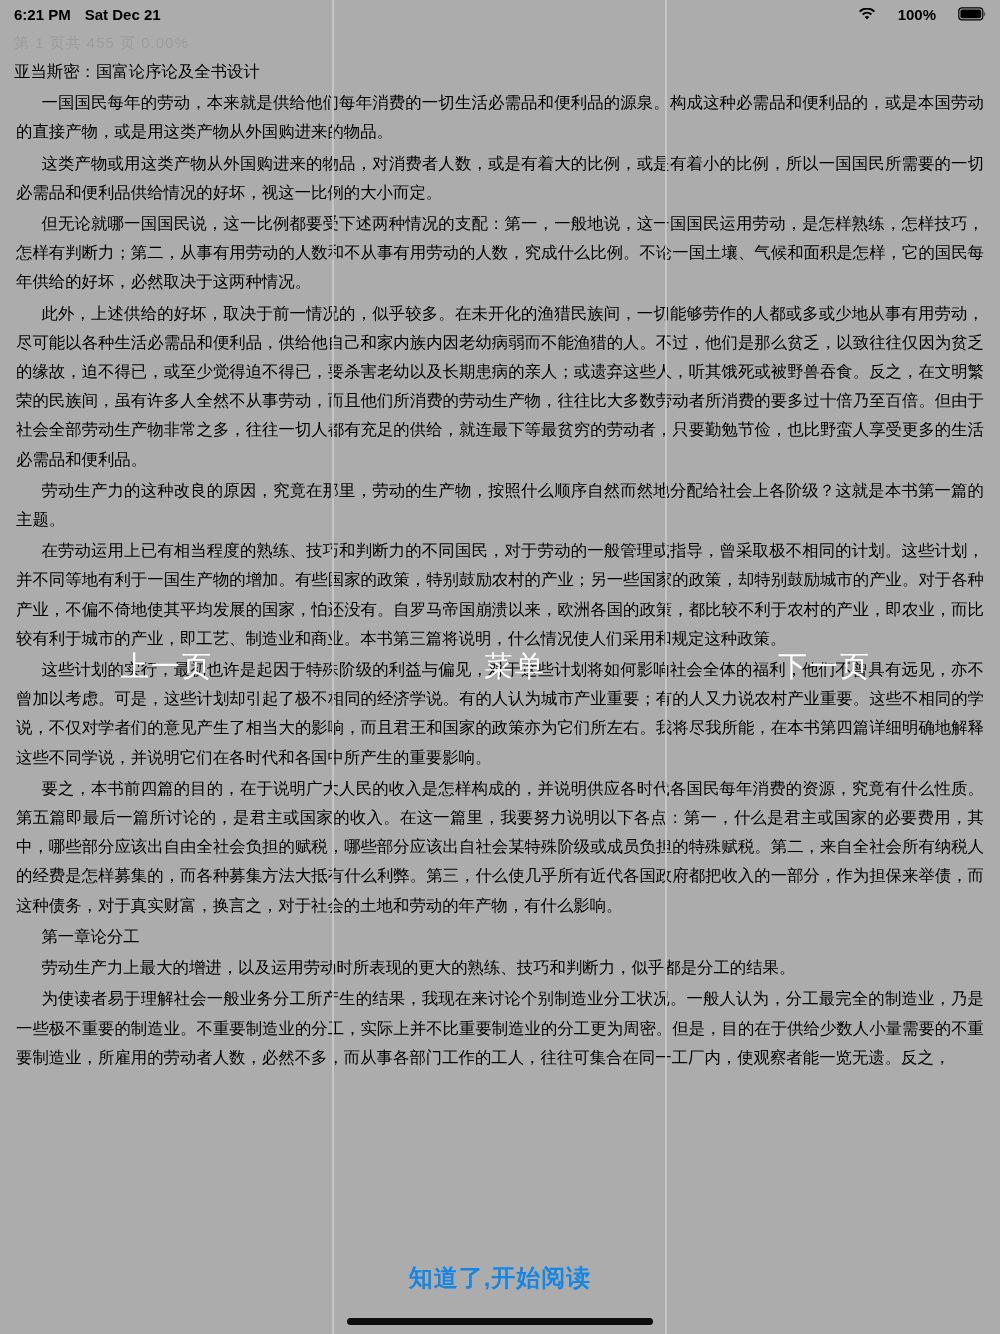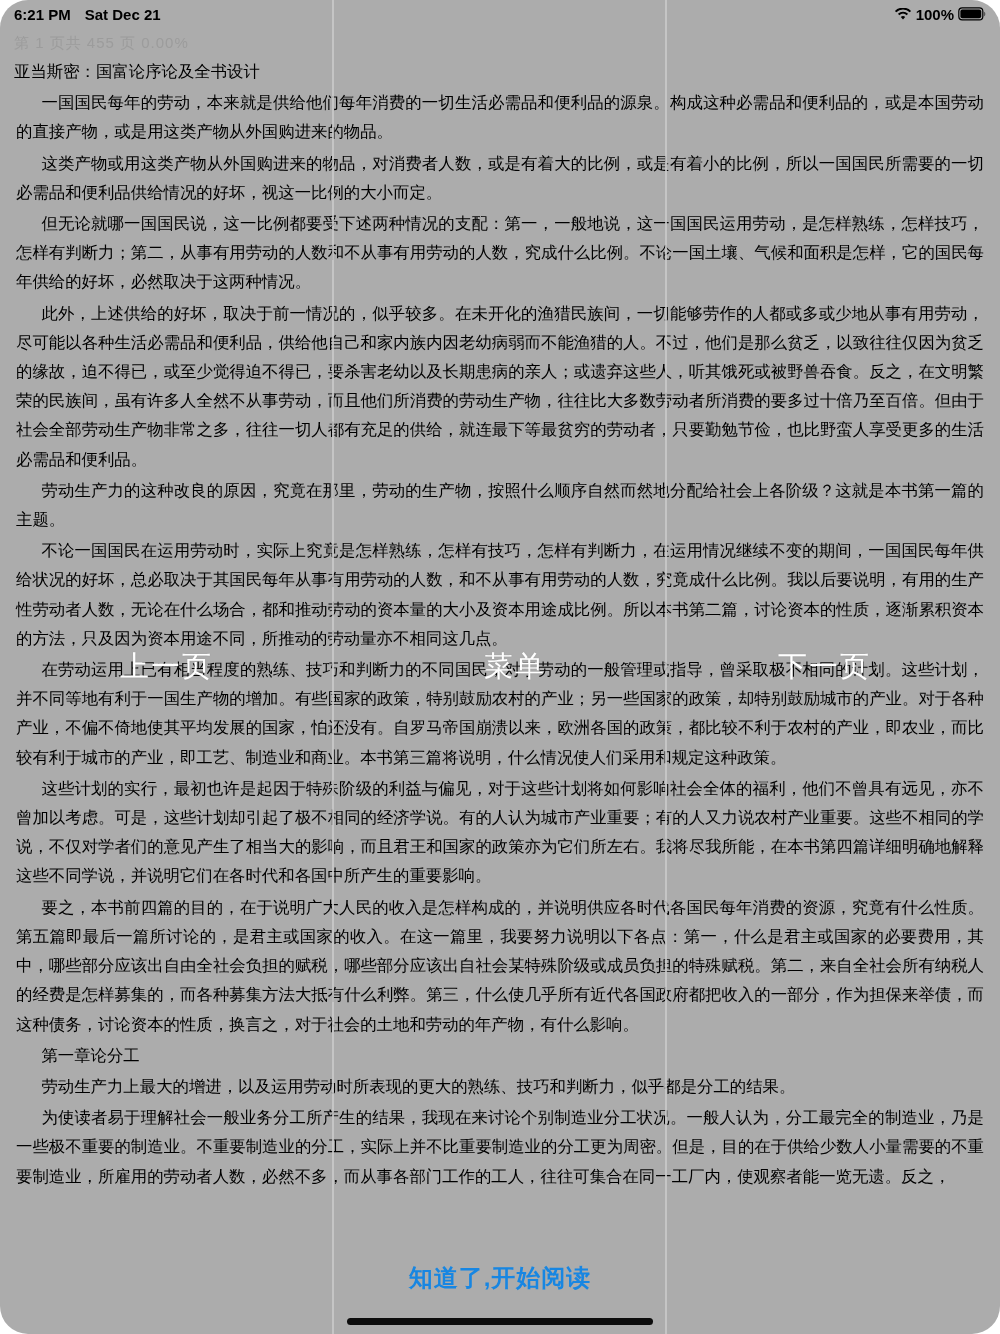--- a/index.html
+++ b/index.html
@@ -1,29 +1,29 @@
 <!DOCTYPE html>
 <html><head>
 <meta charset="utf-8">
 <style>
   * { margin: 0; padding: 0; box-sizing: border-box; }
   html,body { width:1000px; height:1334px; }
   body { font-family: "Liberation Sans", "DejaVu Sans", sans-serif; }
   .screen {
     position: relative; width: 1000px; height: 1334px;
-    background: #ACACAC; overflow: hidden; color: #222; border-radius: 28px;
+    background: #ACACAC; overflow: hidden; color: #222;
   }
   
   .statusbar {
     position: absolute; top: 4px; left: 0; right: 0; height: 20px;
     display: flex; justify-content: space-between; align-items: center;
     padding: 0 14px; font-size: 15px; font-weight: 700; color: #000;
   }
   .sb-left span { margin-right: 14px; }
-  .sb-right { display: flex; align-items: center; gap: 4px; font-weight: 700; }
+  .sb-right { display: flex; align-items: center; gap: 22px; font-weight: 700; }
   .wifi svg, .batt svg { display:block; }
   
   .pageinfo {
     position: absolute; top: 34px; left: 14px;
     font-size: 15px; color: #9C9C9C; letter-spacing: 1px;
   }
   
   .content {
     position: absolute; top: 57px; left: 14px; right: 14px;
     font-family: "Liberation Serif", "DejaVu Serif", serif;
@@ -93,24 +93,23 @@
 
   <div class="pageinfo">第 1 页共 455 页  0.00%</div>
 
   <div class="content">
     <div class="title">亚当斯密：国富论序论及全书设计</div>
     <p>一国国民每年的劳动，本来就是供给他们每年消费的一切生活必需品和便利品的源泉。构成这种必需品和便利品的，或是本国劳动的直接产物，或是用这类产物从外国购进来的物品。</p>
     <p>这类产物或用这类产物从外国购进来的物品，对消费者人数，或是有着大的比例，或是有着小的比例，所以一国国民所需要的一切必需品和便利品供给情况的好坏，视这一比例的大小而定。</p>
     <p>但无论就哪一国国民说，这一比例都要受下述两种情况的支配：第一，一般地说，这一国国民运用劳动，是怎样熟练，怎样技巧，怎样有判断力；第二，从事有用劳动的人数和不从事有用劳动的人数，究成什么比例。不论一国土壤、气候和面积是怎样，它的国民每年供给的好坏，必然取决于这两种情况。</p>
     <p>此外，上述供给的好坏，取决于前一情况的，似乎较多。在未开化的渔猎民族间，一切能够劳作的人都或多或少地从事有用劳动，尽可能以各种生活必需品和便利品，供给他自己和家内族内因老幼病弱而不能渔猎的人。不过，他们是那么贫乏，以致往往仅因为贫乏的缘故，迫不得已，或至少觉得迫不得已，要杀害老幼以及长期患病的亲人；或遗弃这些人，听其饿死或被野兽吞食。反之，在文明繁荣的民族间，虽有许多人全然不从事劳动，而且他们所消费的劳动生产物，往往比大多数劳动者所消费的要多过十倍乃至百倍。但由于社会全部劳动生产物非常之多，往往一切人都有充足的供给，就连最下等最贫穷的劳动者，只要勤勉节俭，也比野蛮人享受更多的生活必需品和便利品。</p>
     <p>劳动生产力的这种改良的原因，究竟在那里，劳动的生产物，按照什么顺序自然而然地分配给社会上各阶级？这就是本书第一篇的主题。</p>
-    <p>不论一国国民在运用劳动时，实际上究竟是怎样熟练，怎样有技巧，怎样有判断力，在运用情况继续不变的期间，一国国民每年供给状况的好坏，总必取决于其国民每年从事有用劳动的人数，和不从事有用劳动的人数，究竟成什么比例。我以后要说明，有用的生产性劳动者人数，无论在什么场合，都和推动劳动的资本量的大小及资本用途成比例。所以本书第二篇，讨论资本的性质，逐渐累积资本的方法，只及因为资本用途不同，所推动的劳动量亦不相同这几点。</p>
     <p>在劳动运用上已有相当程度的熟练、技巧和判断力的不同国民，对于劳动的一般管理或指导，曾采取极不相同的计划。这些计划，并不同等地有利于一国生产物的增加。有些国家的政策，特别鼓励农村的产业；另一些国家的政策，却特别鼓励城市的产业。对于各种产业，不偏不倚地使其平均发展的国家，怕还没有。自罗马帝国崩溃以来，欧洲各国的政策，都比较不利于农村的产业，即农业，而比较有利于城市的产业，即工艺、制造业和商业。本书第三篇将说明，什么情况使人们采用和规定这种政策。</p>
     <p>这些计划的实行，最初也许是起因于特殊阶级的利益与偏见，对于这些计划将如何影响社会全体的福利，他们不曾具有远见，亦不曾加以考虑。可是，这些计划却引起了极不相同的经济学说。有的人认为城市产业重要；有的人又力说农村产业重要。这些不相同的学说，不仅对学者们的意见产生了相当大的影响，而且君王和国家的政策亦为它们所左右。我将尽我所能，在本书第四篇详细明确地解释这些不同学说，并说明它们在各时代和各国中所产生的重要影响。</p>
-    <p>要之，本书前四篇的目的，在于说明广大人民的收入是怎样构成的，并说明供应各时代各国民每年消费的资源，究竟有什么性质。第五篇即最后一篇所讨论的，是君主或国家的收入。在这一篇里，我要努力说明以下各点：第一，什么是君主或国家的必要费用，其中，哪些部分应该出自由全社会负担的赋税，哪些部分应该出自社会某特殊阶级或成员负担的特殊赋税。第二，来自全社会所有纳税人的经费是怎样募集的，而各种募集方法大抵有什么利弊。第三，什么使几乎所有近代各国政府都把收入的一部分，作为担保来举债，而这种债务，讨论资本的性质，换言之，对于社会的土地和劳动的年产物，有什么影响。</p>
+    <p>要之，本书前四篇的目的，在于说明广大人民的收入是怎样构成的，并说明供应各时代各国民每年消费的资源，究竟有什么性质。第五篇即最后一篇所讨论的，是君主或国家的收入。在这一篇里，我要努力说明以下各点：第一，什么是君主或国家的必要费用，其中，哪些部分应该出自由全社会负担的赋税，哪些部分应该出自社会某特殊阶级或成员负担的特殊赋税。第二，来自全社会所有纳税人的经费是怎样募集的，而各种募集方法大抵有什么利弊。第三，什么使几乎所有近代各国政府都把收入的一部分，作为担保来举债，而这种债务，对于真实财富，换言之，对于社会的土地和劳动的年产物，有什么影响。</p>
     <p>第一章论分工</p>
     <p>劳动生产力上最大的增进，以及运用劳动时所表现的更大的熟练、技巧和判断力，似乎都是分工的结果。</p>
     <p>为使读者易于理解社会一般业务分工所产生的结果，我现在来讨论个别制造业分工状况。一般人认为，分工最完全的制造业，乃是一些极不重要的制造业。不重要制造业的分工，实际上并不比重要制造业的分工更为周密。但是，目的在于供给少数人小量需要的不重要制造业，所雇用的劳动者人数，必然不多，而从事各部门工作的工人，往往可集合在同一工厂内，使观察者能一览无遗。反之，</p>
   </div>
 
   <div class="vdivider d1"></div>
   <div class="vdivider d2"></div>
 
   <div class="tapzone z-left">
     <span class="zlabel">上一页</span>

